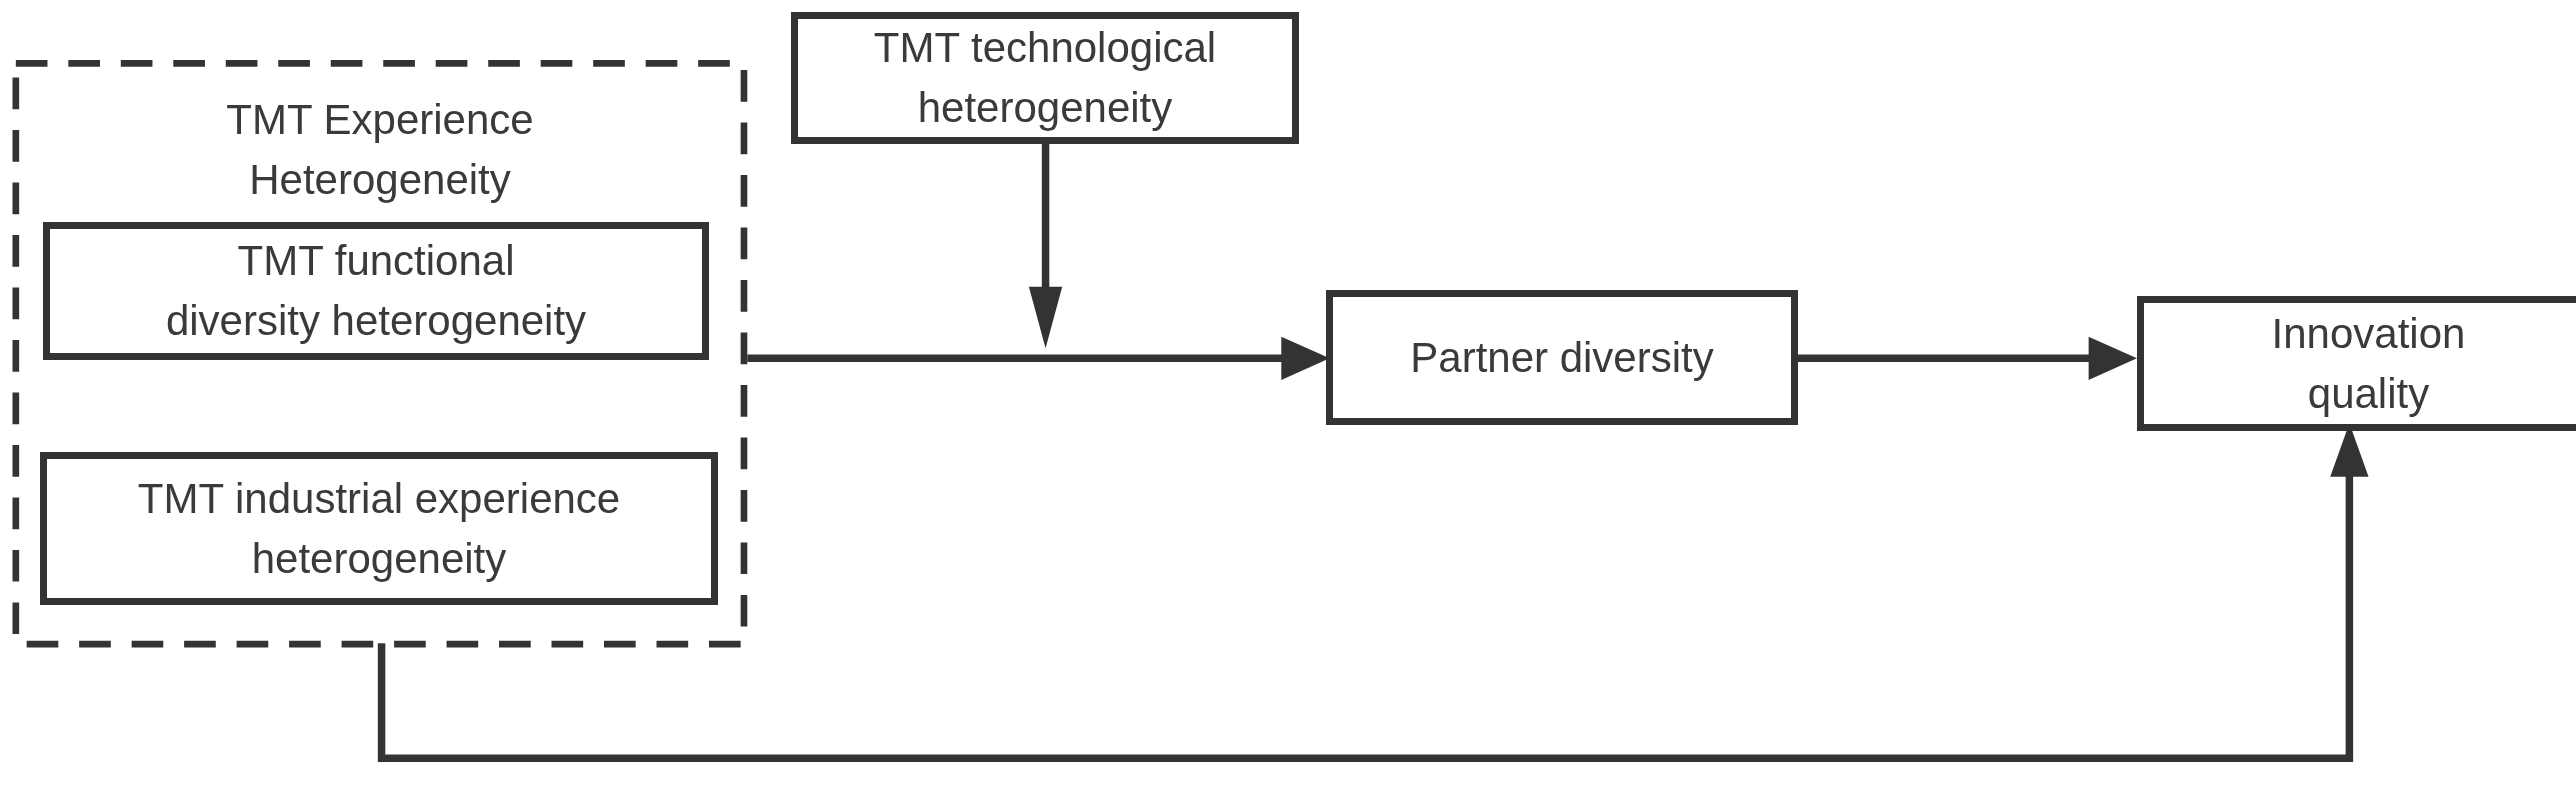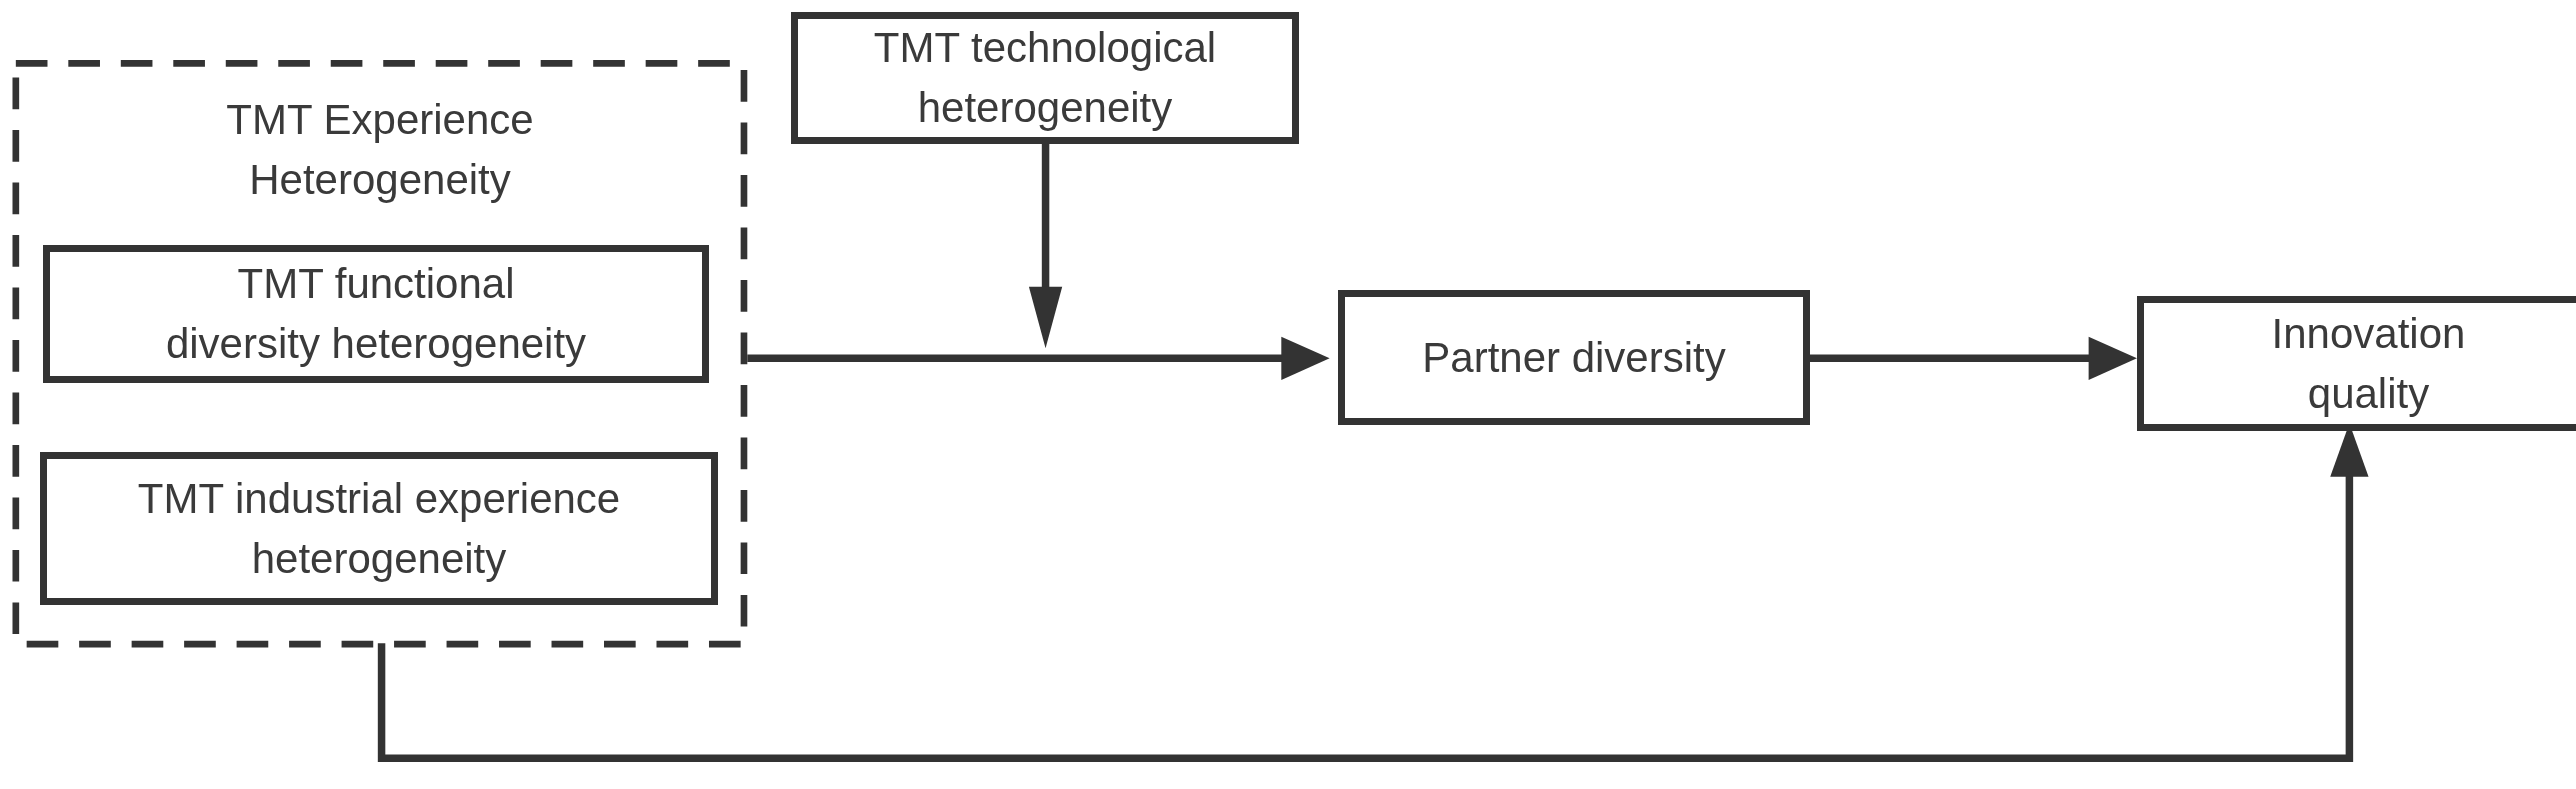--- a/index.html
+++ b/index.html
@@ -42,24 +42,24 @@
     left: 12.5px;
     top: 90px;
     width: 735px;
     text-align: center;
     font-size: 42px;
     line-height: 1.42;
   }
   .group-title .line { display: block; white-space: nowrap; text-align: center; }
 
   
-  .node-functional    { left: 43px;   top: 245px; width: 666px; height: 138px; }
+  .node-functional    { left: 43px;   top: 222px; width: 666px; height: 138px; }
   .node-industrial    { left: 40px;   top: 440px; width: 678px; height: 153px; margin-top: 12px; }
   .node-technological { left: 791px;  top: 11.7px;  width: 508px; height: 132px; }
-  .node-partner       { left: 1326px; top: 290px; width: 472px; height: 135px; margin-left: 12px; }
+  .node-partner       { left: 1326px; top: 290px; width: 472px; height: 135px; }
   .node-innovation    { left: 2137px; top: 296px; width: 463px; height: 135px; }
 </style>
 </head>
 <body>
 
 <div class="stage">
 
   <svg class="connectors" viewBox="0 0 3092 948" xmlns="http://www.w3.org/2000/svg">
 
     <rect x="19" y="76" width="874" height="697" fill="none" stroke="#333333" stroke-width="8" stroke-dasharray="38 25"></rect>

